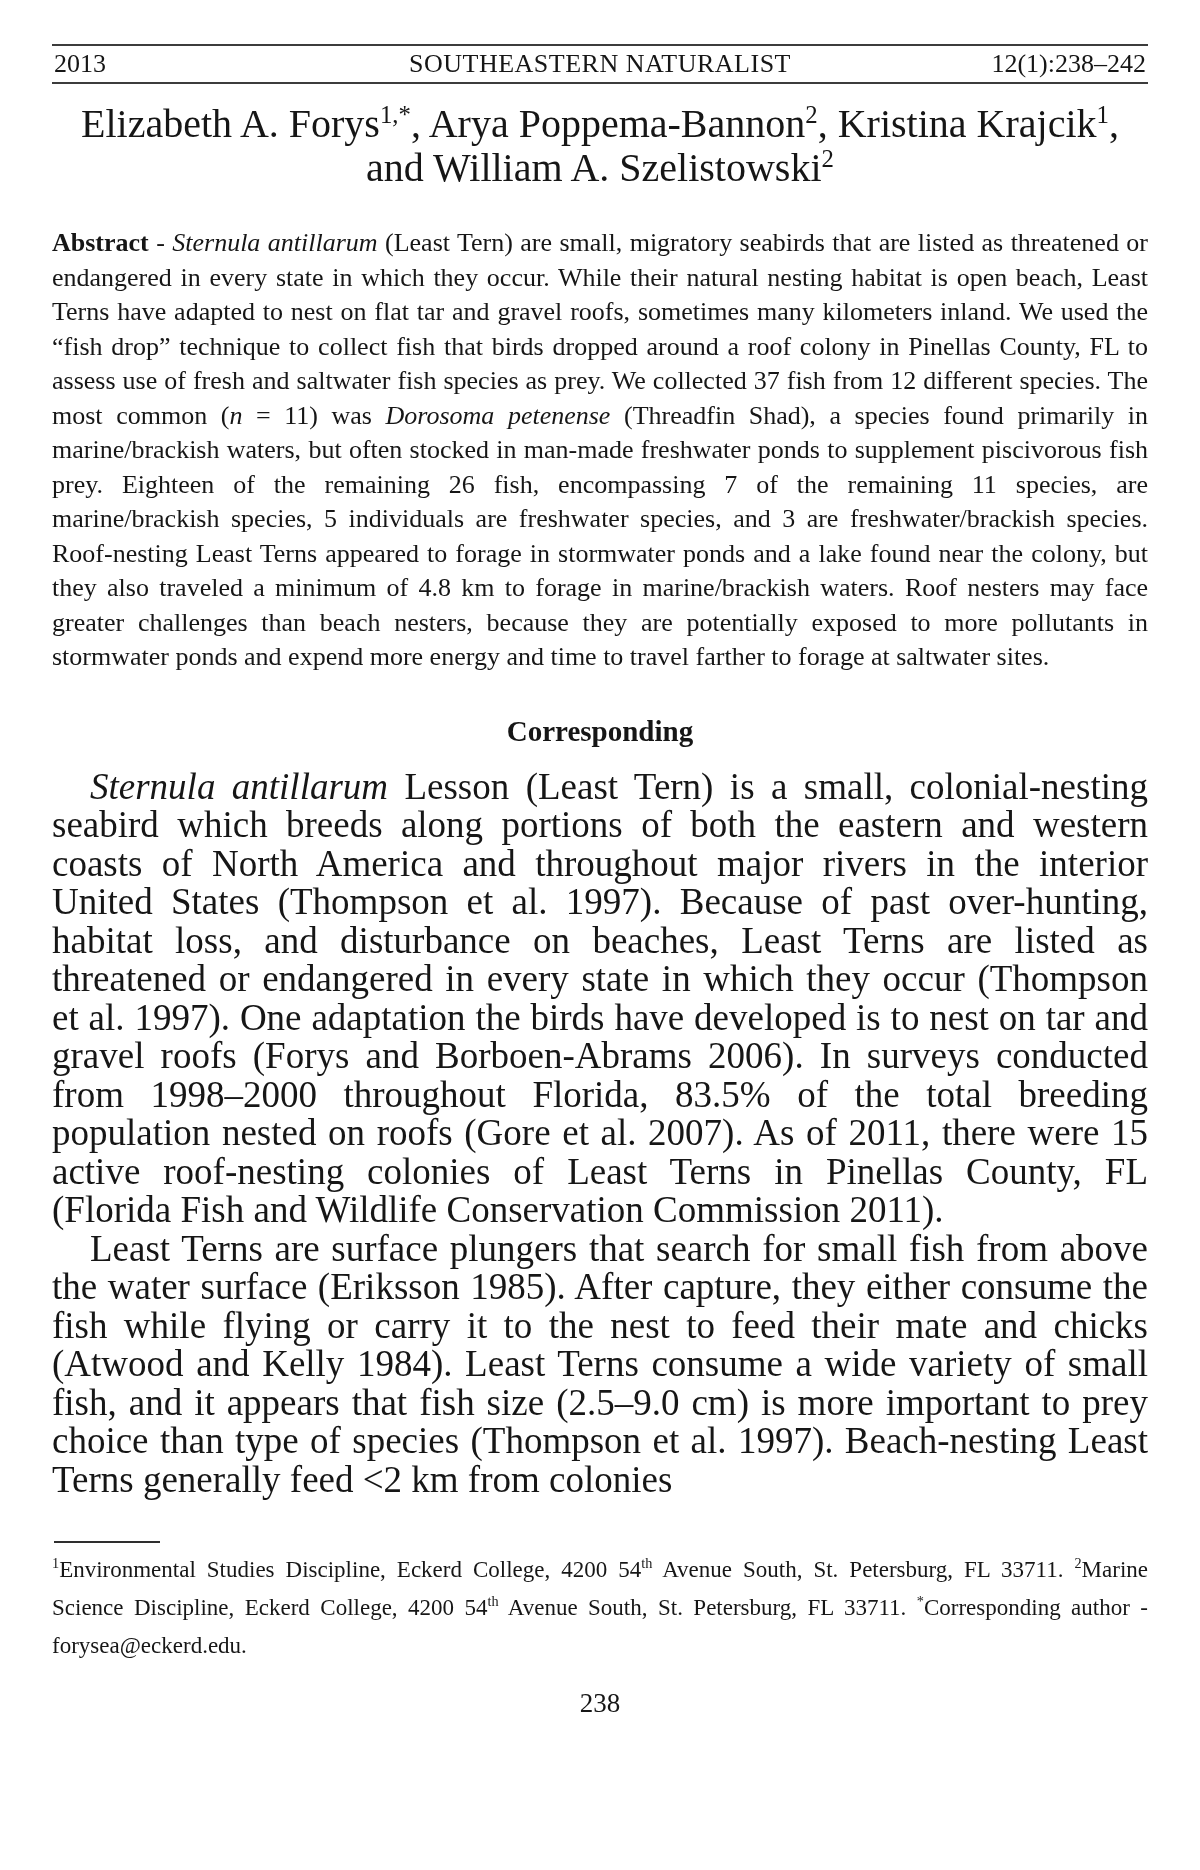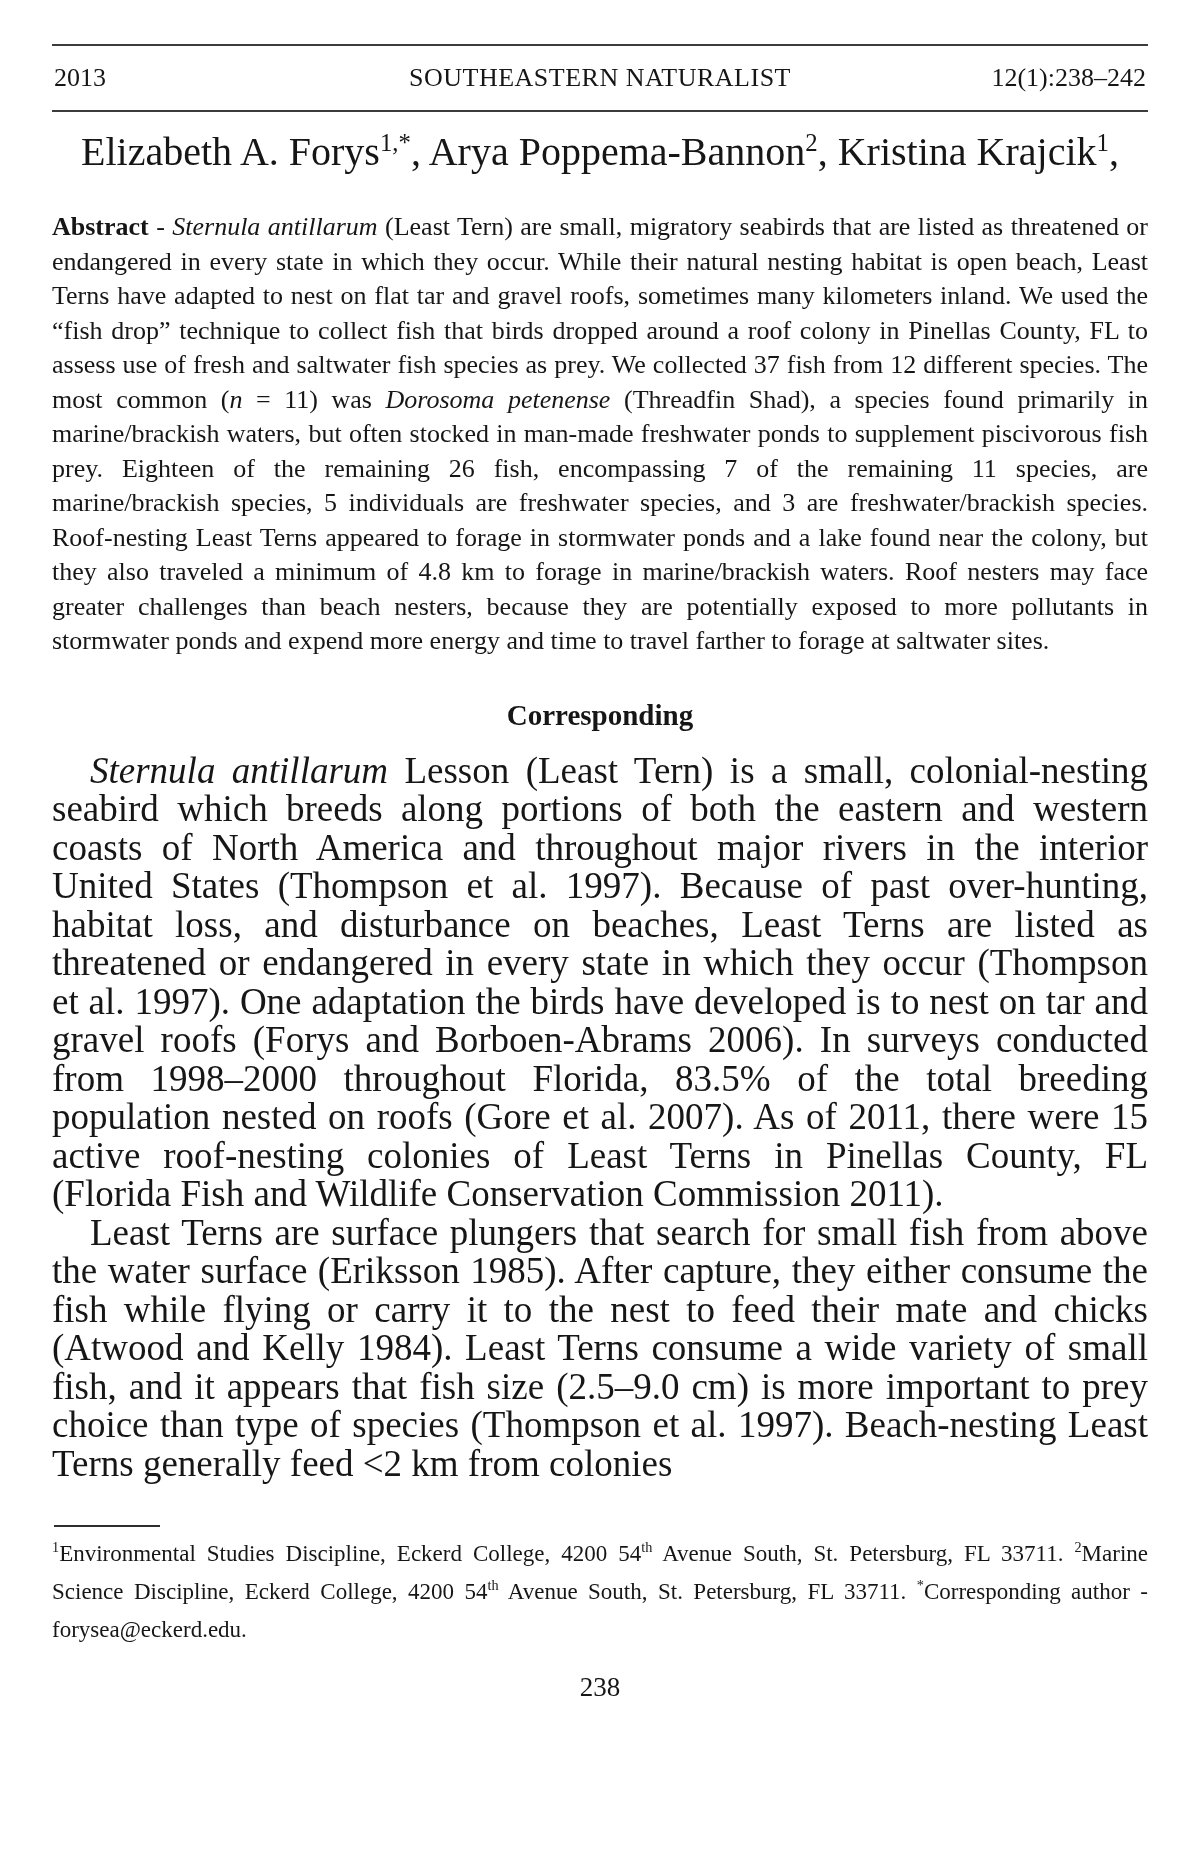--- a/index.html
+++ b/index.html
@@ -13,21 +13,21 @@
 
   
   .journal-header {
     margin-top: 44px;
     border-top: 2px solid #3c3c3c;
     border-bottom: 2px solid #3c3c3c;
     display: grid;
     grid-template-columns: 1fr auto 1fr;
     align-items: center;
     font-size: 26px;
-    padding: 17px 2px;
+    padding: 3px 2px;
     gap: 20px;
   }
   .journal-header .year { text-align: left; }
   .journal-header .journal-name { text-align: center; letter-spacing: 0.5px; }
   .journal-header .citation { text-align: right; }
 
   
   .paper-title {
     margin-top: 36px;
     text-align: center;
@@ -99,20 +99,21 @@
 
   <div class="journal-header">
     <span class="year">2013</span>
     <span class="journal-name">SOUTHEASTERN NATURALIST</span>
     <span class="citation">12(1):238–242</span>
   </div>
 
 
   <div class="authors">
     <div>Elizabeth A. Forys<sup>1,*</sup>, Arya Poppema-Bannon<sup>2</sup>, Kristina Krajcik<sup>1</sup>,</div>
+    <div>and William A. Szelistowski<sup>2</sup></div>
   </div>
 
   <p class="abstract"><strong>Abstract</strong> - <em>Sternula antillarum</em> (Least Tern) are small, migratory seabirds that are listed as threatened or endangered in every state in which they occur. While their natural nesting habitat is open beach, Least Terns have adapted to nest on flat tar and gravel roofs, sometimes many kilometers inland. We used the “fish drop” technique to collect fish that birds dropped around a roof colony in Pinellas County, FL to assess use of fresh and saltwater fish species as prey. We collected 37 fish from 12 different species. The most common (<em>n</em> = 11) was <em>Dorosoma petenense</em> (Threadfin Shad), a species found primarily in marine/brackish waters, but often stocked in man-made freshwater ponds to supplement piscivorous fish prey. Eighteen of the remaining 26 fish, encompassing 7 of the remaining 11 species, are marine/brackish species, 5 individuals are freshwater species, and 3 are freshwater/brackish species. Roof-nesting Least Terns appeared to forage in stormwater ponds and a lake found near the colony, but they also traveled a minimum of 4.8 km to forage in marine/brackish waters. Roof nesters may face greater challenges than beach nesters, because they are potentially exposed to more pollutants in stormwater ponds and expend more energy and time to travel farther to forage at saltwater sites.</p>
 
   <div class="section-heading">Corresponding</div>
 
   <p class="body-paragraph"><em>Sternula antillarum</em> Lesson (Least Tern) is a small, colonial-nesting seabird which breeds along portions of both the eastern and western coasts of North America and throughout major rivers in the interior United States (Thompson et al. 1997). Because of past over-hunting, habitat loss, and disturbance on beaches, Least Terns are listed as threatened or endangered in every state in which they occur (Thompson et al. 1997). One adaptation the birds have developed is to nest on tar and gravel roofs (Forys and Borboen-Abrams 2006). In surveys conducted from 1998–2000 throughout Florida, 83.5% of the total breeding population nested on roofs (Gore et al. 2007). As of 2011, there were 15 active roof-nesting colonies of Least Terns in Pinellas County, FL (Florida Fish and Wildlife Conservation Commission 2011).</p>
   <p class="body-paragraph">Least Terns are surface plungers that search for small fish from above the water surface (Eriksson 1985). After capture, they either consume the fish while flying or carry it to the nest to feed their mate and chicks (Atwood and Kelly 1984). Least Terns consume a wide variety of small fish, and it appears that fish size (2.5–9.0 cm) is more important to prey choice than type of species (Thompson et al. 1997). Beach-nesting Least Terns generally feed &lt;2 km from colonies</p>
 
   <hr class="footnote-rule">

